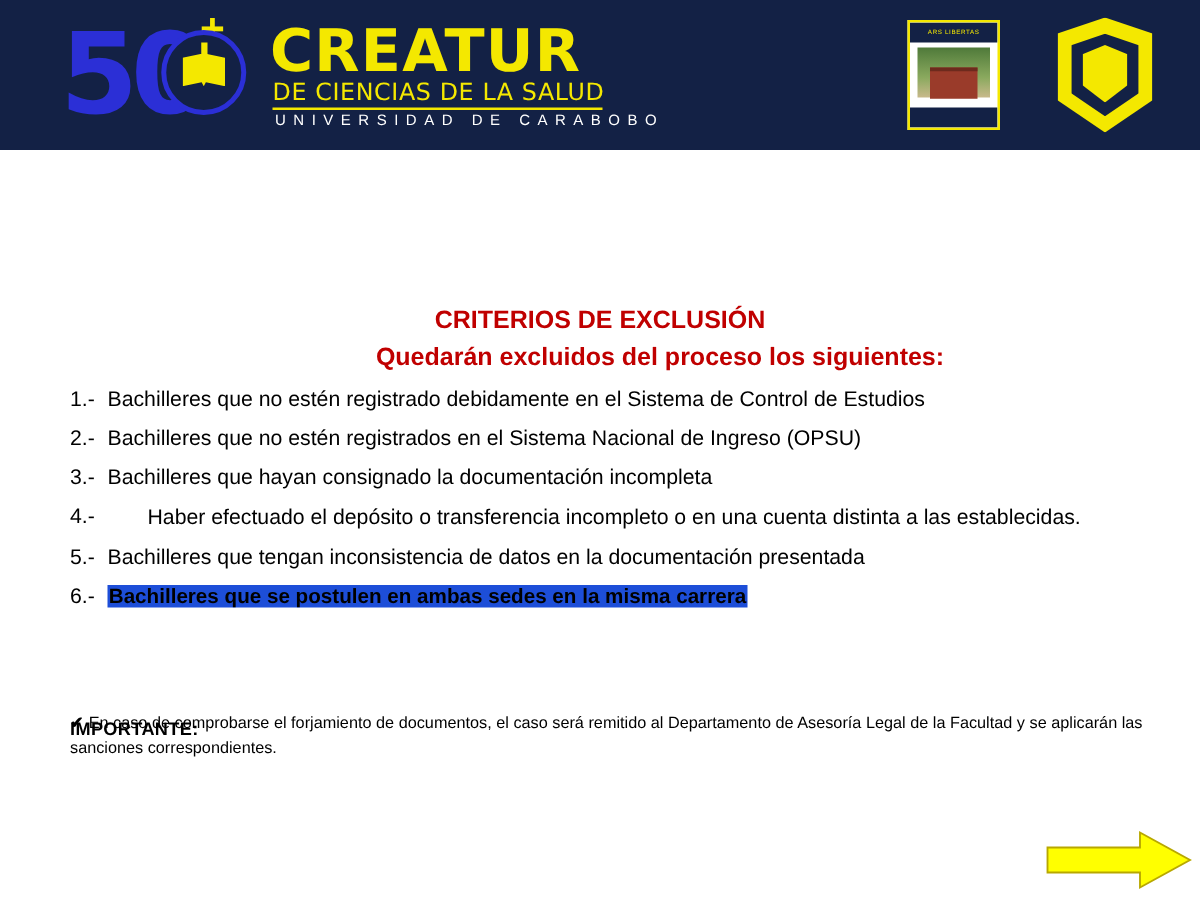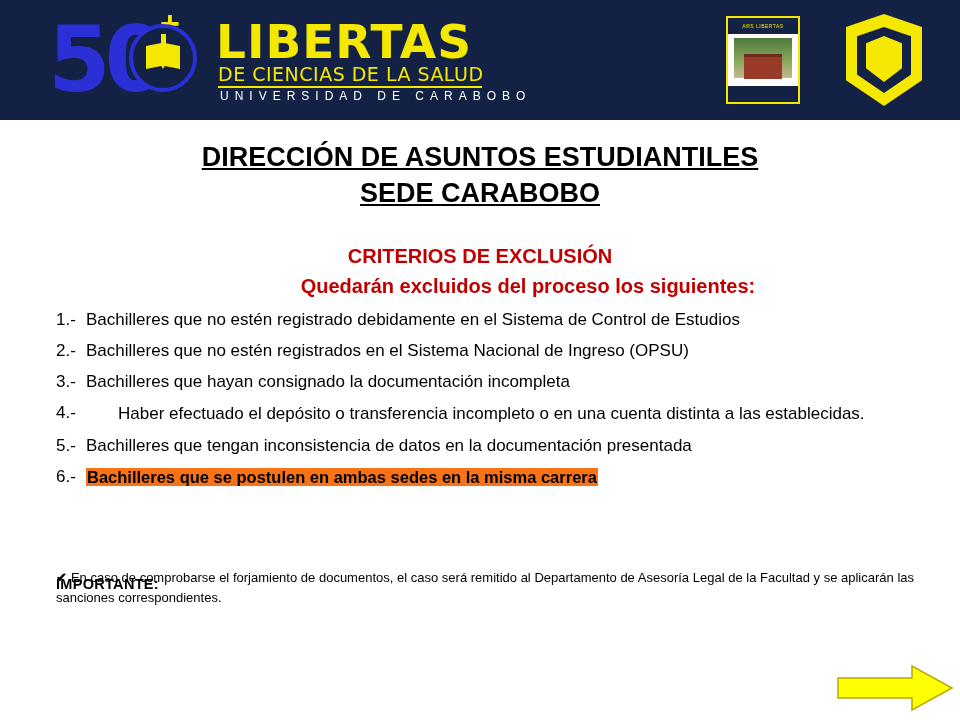--- a/index.html
+++ b/index.html
@@ -265,21 +265,21 @@
   .item .txt {
     flex: 1 1 auto;
   }
   .item.justify .txt {
     text-align: justify;
     text-align-last: left;
     line-height: 30px;
     margin-left: 32px;
   }
   .hl {
-    background: #f97316;
+    background: #1d4ed8;
     font-weight: bold;
     font-size: 16.5px;
     padding: 0 1px;
   }
 
   
   .important-head {
     position: absolute;
     left: 56px;
     top: 576px;
@@ -324,45 +324,41 @@
     <div class="banner-inner">
 
       <div class="fifty">50</div>
       <div class="fifty-plus">+</div>
 
       <div class="uc-seal">
         <div class="torch"></div>
         <div class="book"></div>
       </div>
 
-      <div class="fac-title">LIBERTAS</div>
+      <div class="fac-title">CREATUR</div>
       <div class="fac-sub">DE CIENCIAS DE LA SALUD</div>
       <div class="fac-rule"></div>
       <div class="fac-sub2">UNIVERSIDAD DE CARABOBO</div>
 
       <div class="emblem-photo">
         <div class="ep-top">ARS LIBERTAS CREATUR</div>
         <div class="ep-mid"></div>
         <div class="ep-bld"></div>
         <div class="ep-bot"></div>
       </div>
 
       <div class="emblem-uc">
         <div class="shape"></div>
         <div class="cut"></div>
         <div class="inner"></div>
       </div>
 
     </div>
   </div>
 
-  <div class="doc-title">
-    <span class="line">DIRECCIÓN DE ASUNTOS ESTUDIANTILES</span>
-    <span class="line line2">SEDE CARABOBO</span>
-  </div>
 
   <div class="section-title">CRITERIOS DE EXCLUSIÓN</div>
   <div class="section-sub">Quedarán excluidos del proceso los siguientes:</div>
 
   <div class="list">
 
     <div class="item">
       <span class="num">1.-</span>
       <span class="txt">Bachilleres que no estén registrado debidamente en el Sistema de Control de Estudios</span>
     </div>

